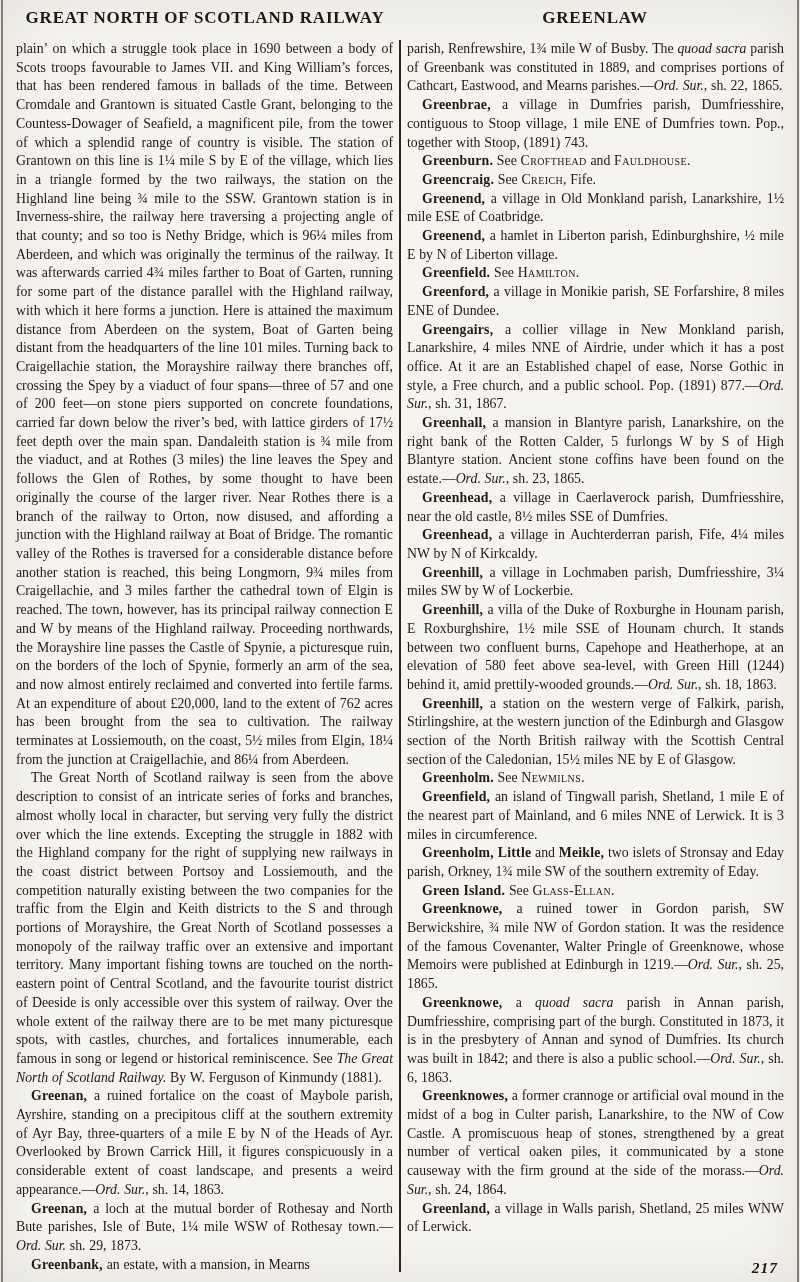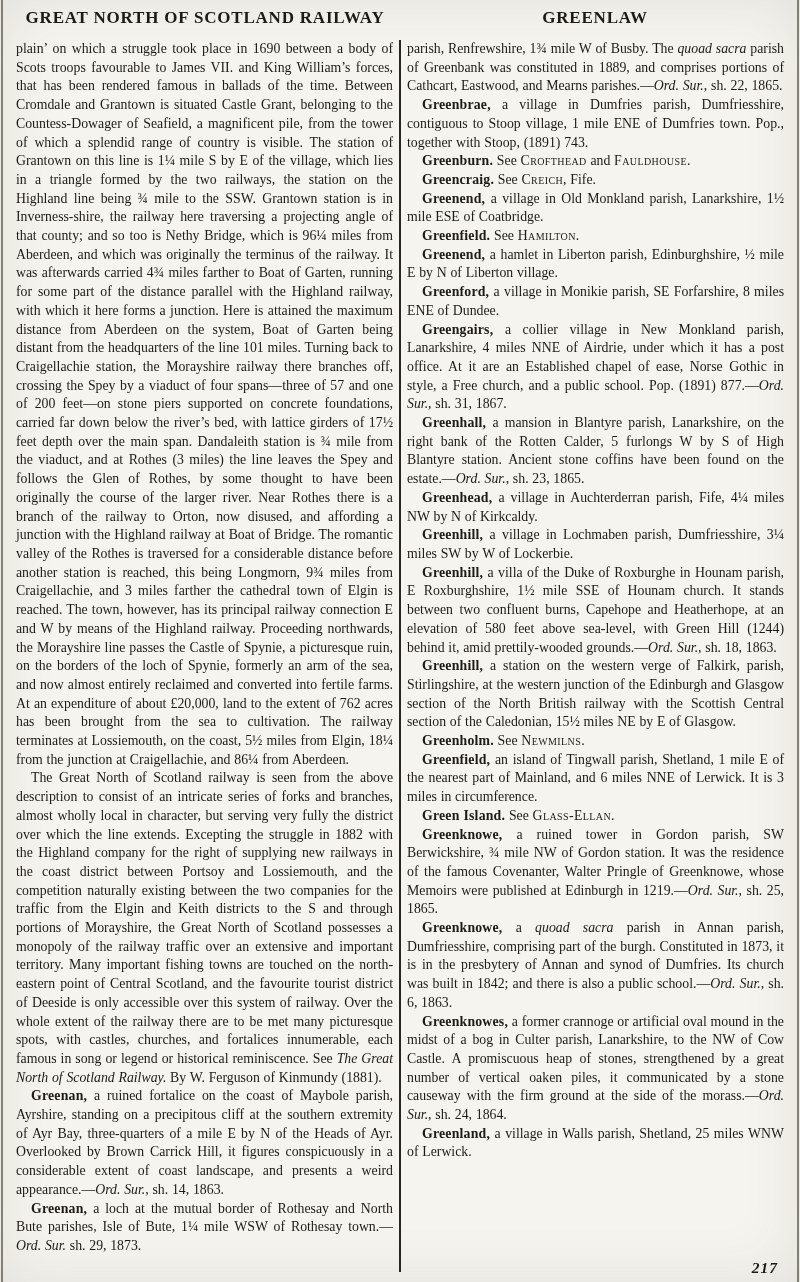--- a/index.html
+++ b/index.html
@@ -42,39 +42,42 @@
     <div class="htitle">GREAT NORTH OF SCOTLAND RAILWAY</div>
     <div class="htitle">GREENLAW</div>
   </div>
 
   <div class="columns">
     <div class="col" lang="en">
         <p class="para"><span>plain’ on which a struggle took place in 1690 between a body of Scots troops favourable to James VII. and King William’s forces, that has been rendered famous in ballads of the time. Between Cromdale and Grantown is situated Castle Grant, belonging to the Countess-Dowager of Seafield, a magnificent pile, from the tower of which a splendid range of country is visible. The station of Grantown on this line is 1¼ mile S by E of the village, which lies in a triangle formed by the two railways, the station on the Highland line being ¾ mile to the SSW. Grantown station is in Inverness-shire, the railway here traversing a projecting angle of that county; and so too is Nethy Bridge, which is 96¼ miles from Aberdeen, and which was originally the terminus of the railway. It was afterwards carried 4¾ miles farther to Boat of Garten, running for some part of the distance parallel with the Highland railway, with which it here forms a junction. Here is attained the maximum distance from Aberdeen on the system, Boat of Garten being distant from the headquarters of the line 101 miles. Turning back to Craigellachie station, the Morayshire railway there branches off, crossing the Spey by a viaduct of four spans—three of 57 and one of 200 feet—on stone piers supported on concrete foundations, carried far down below the river’s bed, with lattice girders of 17½ feet depth over the main span. Dandaleith station is ¾ mile from the viaduct, and at Rothes (3 miles) the line leaves the Spey and follows the Glen of Rothes, by some thought to have been originally the course of the larger river. Near Rothes there is a branch of the railway to Orton, now disused, and affording a junction with the Highland railway at Boat of Bridge. The romantic valley of the Rothes is traversed for a considerable distance before another station is reached, this being Longmorn, 9¾ miles from Craigellachie, and 3 miles farther the cathedral town of Elgin is reached. The town, however, has its principal railway connection E and W by means of the Highland railway. Proceeding northwards, the Morayshire line passes the Castle of Spynie, a picturesque ruin, on the borders of the loch of Spynie, formerly an arm of the sea, and now almost entirely reclaimed and converted into fertile farms. At an expenditure of about £20,000, land to the extent of 762 acres has been brought from the sea to cultivation. The railway terminates at Lossiemouth, on the coast, 5½ miles from Elgin, 18¼ from the junction at Craigellachie, and 86¼ from Aberdeen.</span></p>
         <p class="para indent"><span>The Great North of Scotland railway is seen from the above description to consist of an intricate series of forks and branches, almost wholly local in character, but serving very fully the district over which the line extends. Excepting the struggle in 1882 with the Highland company for the right of supplying new railways in the coast district between Portsoy and Lossiemouth, and the competition naturally existing between the two companies for the traffic from the Elgin and Keith districts to the S and through portions of Morayshire, the Great North of Scotland possesses a monopoly of the railway traffic over an extensive and important territory. Many important fishing towns are touched on the north-eastern point of Central Scotland, and the favourite tourist district of Deeside is only accessible over this system of railway. Over the whole extent of the railway there are to be met many picturesque spots, with castles, churches, and fortalices innumerable, each famous in song or legend or historical reminiscence. See </span><i>The Great North of Scotland Railway.</i><span>  By W. Ferguson of Kinmundy (1881).</span></p>
         <p class="para indent"><b class="entry">Greenan,</b><span> a ruined fortalice on the coast of Maybole parish, Ayrshire, standing on a precipitous cliff at the southern extremity of Ayr Bay, three-quarters of a mile E by N of the Heads of Ayr. Overlooked by Brown Carrick Hill, it figures conspicuously in a considerable extent of coast landscape, and presents a weird appearance.—</span><i>Ord. Sur.</i><span>, sh. 14, 1863.</span></p>
         <p class="para indent"><b class="entry">Greenan,</b><span> a loch at the mutual border of Rothesay and North Bute parishes, Isle of Bute, 1¼ mile WSW of Rothesay town.—</span><i>Ord. Sur.</i><span> sh. 29, 1873.</span></p>
+        <p class="para indent"><b class="entry">Greenbank,</b><span> an estate, with a mansion, in Mearns</span></p>
       </div>
     <div class="rule"></div>
     <div class="col" lang="en">
         <p class="para"><span>parish, Renfrewshire, 1¾ mile W of Busby. The </span><i>quoad sacra</i><span> parish of Greenbank was constituted in 1889, and comprises portions of Cathcart, Eastwood, and Mearns parishes.—</span><i>Ord. Sur.</i><span>, sh. 22, 1865.</span></p>
         <p class="para indent"><b class="entry">Greenbrae,</b><span> a village in Dumfries parish, Dumfriesshire, contiguous to Stoop village, 1 mile ENE of Dumfries town. Pop., together with Stoop, (1891) 743.</span></p>
         <p class="para indent"><b class="entry">Greenburn.</b><span> See </span><span class="sc">Crofthead</span><span> and </span><span class="sc">Fauldhouse</span><span>.</span></p>
         <p class="para indent"><b class="entry">Greencraig.</b><span> See </span><span class="sc">Creich</span><span>, Fife.</span></p>
         <p class="para indent"><b class="entry">Greenend,</b><span> a village in Old Monkland parish, Lanarkshire, 1½ mile ESE of Coatbridge.</span></p>
+        <p class="para indent"><b class="entry">Greenend,</b><span> a hamlet in Liberton parish, Edinburghshire, ½ mile E by N of Liberton village.</span></p>
         <p class="para indent"><b class="entry">Greenfield.</b><span> See </span><span class="sc">Hamilton</span><span>.</span></p>
-        <p class="para indent"><b class="entry">Greenend,</b><span> a hamlet in Liberton parish, Edinburghshire, ½ mile E by N of Liberton village.</span></p>
         <p class="para indent"><b class="entry">Greenford,</b><span> a village in Monikie parish, SE Forfarshire, 8 miles ENE of Dundee.</span></p>
         <p class="para indent"><b class="entry">Greengairs,</b><span> a collier village in New Monkland parish, Lanarkshire, 4 miles NNE of Airdrie, under which it has a post office. At it are an Established chapel of ease, Norse Gothic in style, a Free church, and a public school. Pop. (1891) 877.—</span><i>Ord. Sur.</i><span>, sh. 31, 1867.</span></p>
         <p class="para indent"><b class="entry">Greenhall,</b><span> a mansion in Blantyre parish, Lanarkshire, on the right bank of the Rotten Calder, 5 furlongs W by S of High Blantyre station. Ancient stone coffins have been found on the estate.—</span><i>Ord. Sur.</i><span>, sh. 23, 1865.</span></p>
+        <p class="para indent"><b class="entry">Greenhead,</b><span> a village in Caerlaverock parish, Dumfriesshire, near the old castle, 8½ miles SSE of Dumfries.</span></p>
         <p class="para indent"><b class="entry">Greenhead,</b><span> a village in Auchterderran parish, Fife, 4¼ miles NW by N of Kirkcaldy.</span></p>
         <p class="para indent"><b class="entry">Greenhill,</b><span> a village in Lochmaben parish, Dumfriesshire, 3¼ miles SW by W of Lockerbie.</span></p>
         <p class="para indent"><b class="entry">Greenhill,</b><span> a villa of the Duke of Roxburghe in Hounam parish, E Roxburghshire, 1½ mile SSE of Hounam church. It stands between two confluent burns, Capehope and Heatherhope, at an elevation of 580 feet above sea-level, with Green Hill (1244) behind it, amid prettily-wooded grounds.—</span><i>Ord. Sur.</i><span>, sh. 18, 1863.</span></p>
         <p class="para indent"><b class="entry">Greenhill,</b><span> a station on the western verge of Falkirk, parish, Stirlingshire, at the western junction of the Edinburgh and Glasgow section of the North British railway with the Scottish Central section of the Caledonian, 15½ miles NE by E of Glasgow.</span></p>
         <p class="para indent"><b class="entry">Greenholm.</b><span> See </span><span class="sc">Newmilns</span><span>.</span></p>
         <p class="para indent"><b class="entry">Greenfield,</b><span> an island of Tingwall parish, Shetland, 1 mile E of the nearest part of Mainland, and 6 miles NNE of Lerwick. It is 3 miles in circumference.</span></p>
+        <p class="para indent"><b class="entry">Greenholm, Little</b><span> and </span><b class="entry">Meikle,</b><span> two islets of Stronsay and Eday parish, Orkney, 1¾ mile SW of the southern extremity of Eday.</span></p>
         <p class="para indent"><b class="entry">Green Island.</b><span> See </span><span class="sc">Glass-Ellan</span><span>.</span></p>
         <p class="para indent"><b class="entry">Greenknowe,</b><span> a ruined tower in Gordon parish, SW Berwickshire, ¾ mile NW of Gordon station. It was the residence of the famous Covenanter, Walter Pringle of Greenknowe, whose Memoirs were published at Edinburgh in 1219.—</span><i>Ord. Sur.</i><span>, sh. 25, 1865.</span></p>
         <p class="para indent"><b class="entry">Greenknowe,</b><span> a </span><i>quoad sacra</i><span> parish in Annan parish, Dumfriesshire, comprising part of the burgh. Constituted in 1873, it is in the presbytery of Annan and synod of Dumfries. Its church was built in 1842; and there is also a public school.—</span><i>Ord. Sur.</i><span>, sh. 6, 1863.</span></p>
         <p class="para indent"><b class="entry">Greenknowes,</b><span> a former crannoge or artificial oval mound in the midst of a bog in Culter parish, Lanarkshire, to the NW of Cow Castle. A promiscuous heap of stones, strengthened by a great number of vertical oaken piles, it communicated by a stone causeway with the firm ground at the side of the morass.—</span><i>Ord. Sur.</i><span>, sh. 24, 1864.</span></p>
         <p class="para indent"><b class="entry">Greenland,</b><span> a village in Walls parish, Shetland, 25 miles WNW of Lerwick.</span></p>
       </div>
   </div>
 
   <div class="pagenum">217</div>
 </div>

